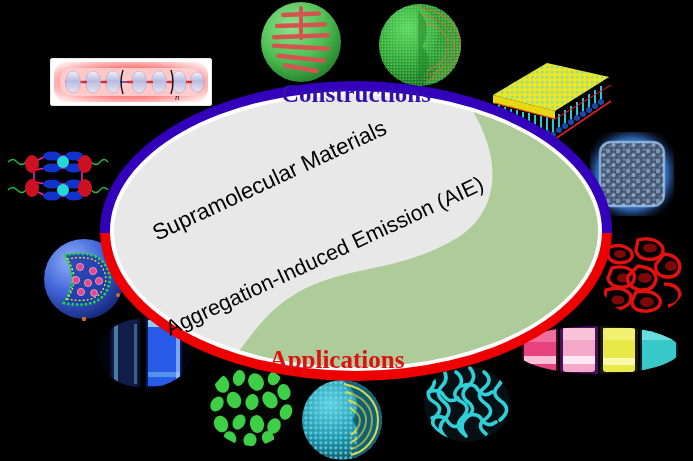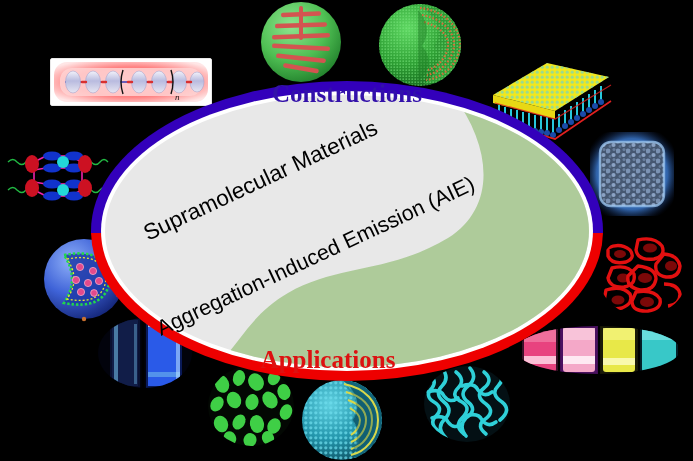--- a/index.html
+++ b/index.html
@@ -2,21 +2,21 @@
 <html><head>
 <meta charset="utf-8">
 <title>Supramolecular AIE Graphical Abstract</title>
 <style>
   html,body{margin:0;padding:0;background:#000;}
   body{width:693px;height:461px;overflow:hidden;font-family:"Liberation Sans",sans-serif;}
 
   #canvas{position:relative;width:693px;height:461px;background:#000000;overflow:hidden;}
 
   
-  #central{position:absolute;left:88px;top:78px;width:518px;height:306px;}
+  #central{position:absolute;left:97px;top:78px;width:518px;height:306px;}
   #central svg{display:block;}
 
   .hub-label{font-family:"Liberation Serif",serif;font-weight:bold;}
 
   
   .sat{position:absolute;}
 
   
   .poly-panel{background:radial-gradient(ellipse at 50% 50%, #ffb3b3 0%, #ff8a8a 55%, #ffffff 100%);
      border:1px solid #e8e8e8;border-radius:2px;overflow:hidden;}

